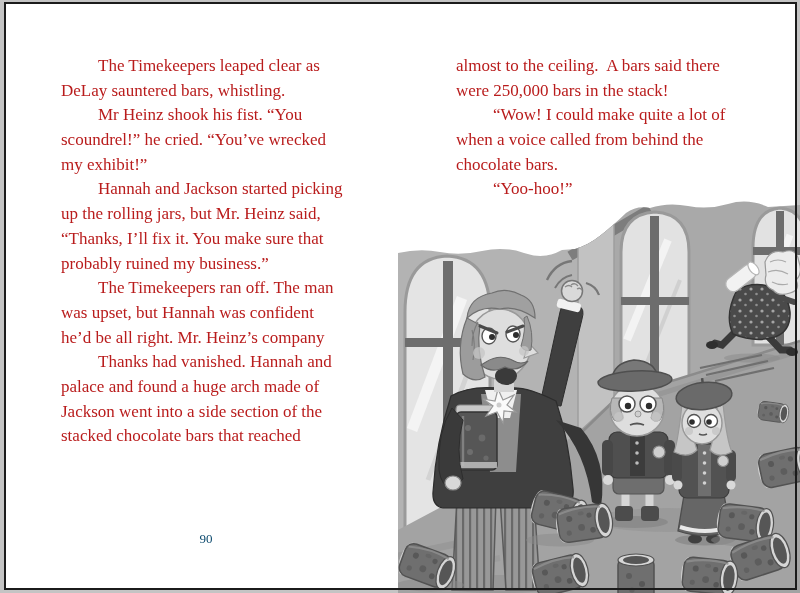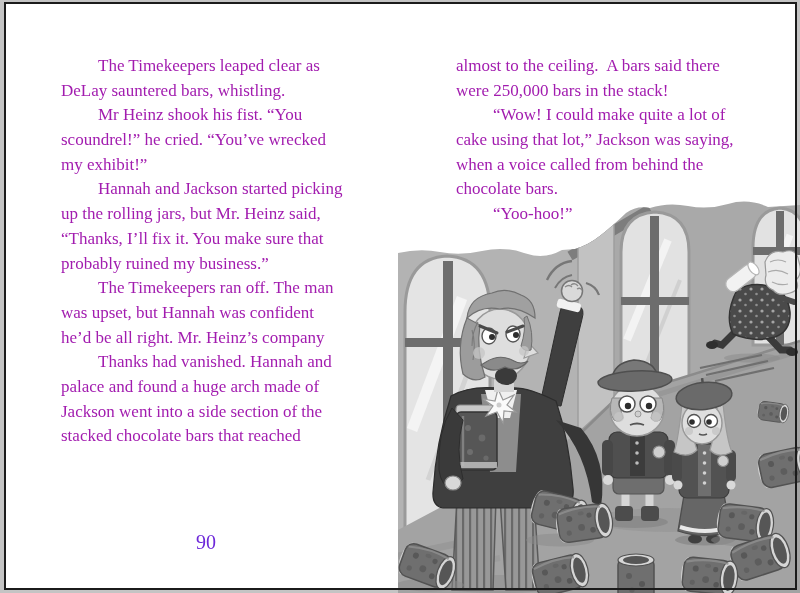--- a/index.html
+++ b/index.html
@@ -4,27 +4,27 @@
 <style>
   html,body{margin:0;padding:0;}
   body{
     width:800px;height:593px;position:relative;overflow:hidden;
     background:#c4c4c4;
     font-family:"Liberation Serif", serif;
   }
   .page-bg{position:absolute;left:4px;top:2px;right:3px;bottom:3px;background:#ffffff;}
   .frame-border{position:absolute;left:4px;top:2px;right:3px;bottom:3px;border:2px solid #1b1b1b;pointer-events:none;z-index:30;}
   .illus{position:absolute;left:0;top:0;width:800px;height:593px;z-index:5;pointer-events:none;}
-  .col{position:absolute;top:54px;width:315px;color:#a21caf;font-size:17px;line-height:24.7px;z-index:10;}
+  .col{position:absolute;top:54px;width:315px;color:#b91c1c;font-size:17px;line-height:24.7px;z-index:10;}
   .col .line{white-space:pre;height:24.7px;}
   .col .line.indent{padding-left:37px;}
   .col.left{left:61px;}
   .col.right{left:456px;}
   .pagenum{position:absolute;left:61px;top:531px;width:290px;text-align:center;
-    font-size:20px;color:#6d28d9;z-index:10;}
+    font-size:13px;color:#0c4a6e;z-index:10;}
 </style>
 </head>
 <body>
 
 <div class="page-bg"></div>
 
 <svg class="illus" viewBox="0 0 800 593" aria-hidden="true">
   <defs>
     <clipPath id="illClip">
       <path d="M398,253 Q420,248 440,252 T482,251 T524,253 T562,250 L575,249
@@ -290,19 +290,18 @@
     <div class="line">palace and found a huge arch made of</div>
     <div class="line">Jackson went into a side section of the</div>
     <div class="line">stacked chocolate bars that reached</div>
 </div>
 <div class="pagenum">90</div>
 
 <div class="col right">
   <div class="line">almost to the ceiling.  A bars said there</div>
     <div class="line">were 250,000 bars in the stack!</div>
     <div class="line indent">“Wow! I could make quite a lot of</div>
-    <div class="line">cake using that lot,” Jackson was saying,</div>
     <div class="line">when a voice called from behind the</div>
     <div class="line">chocolate bars.</div>
     <div class="line indent">“Yoo-hoo!”</div>
 </div>
 
 <div class="frame-border"></div>
 
 </body></html>

